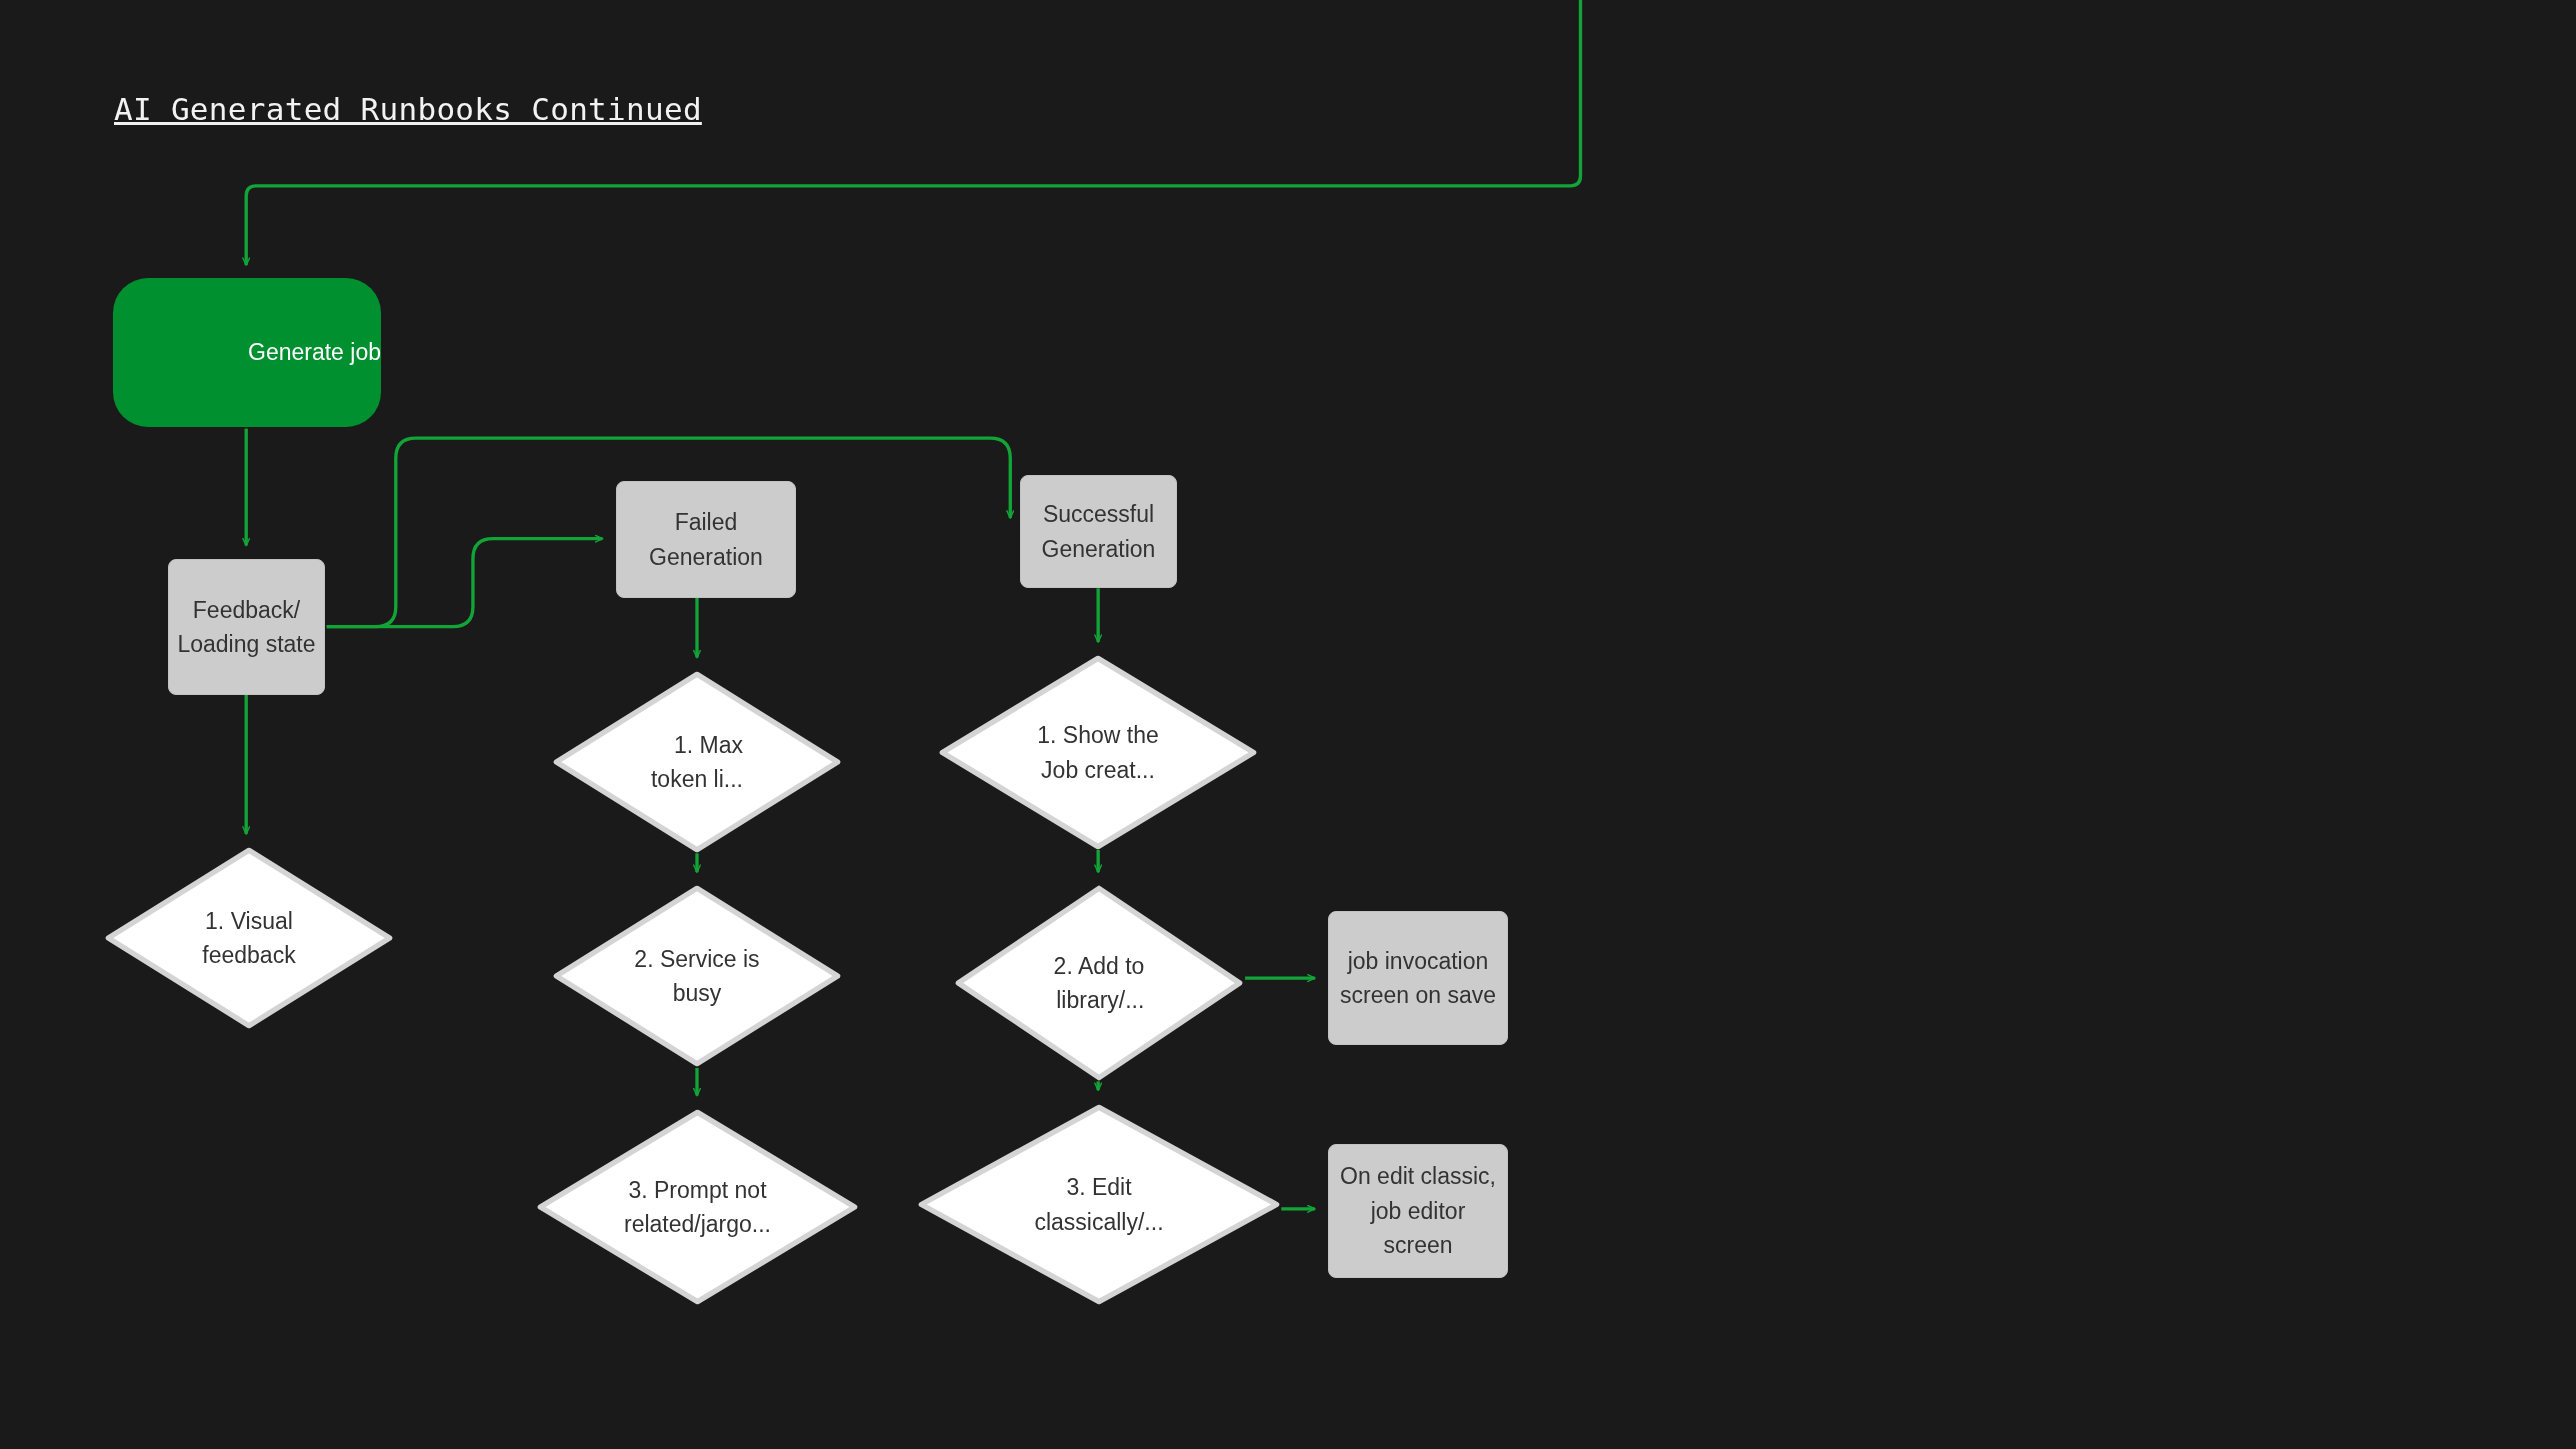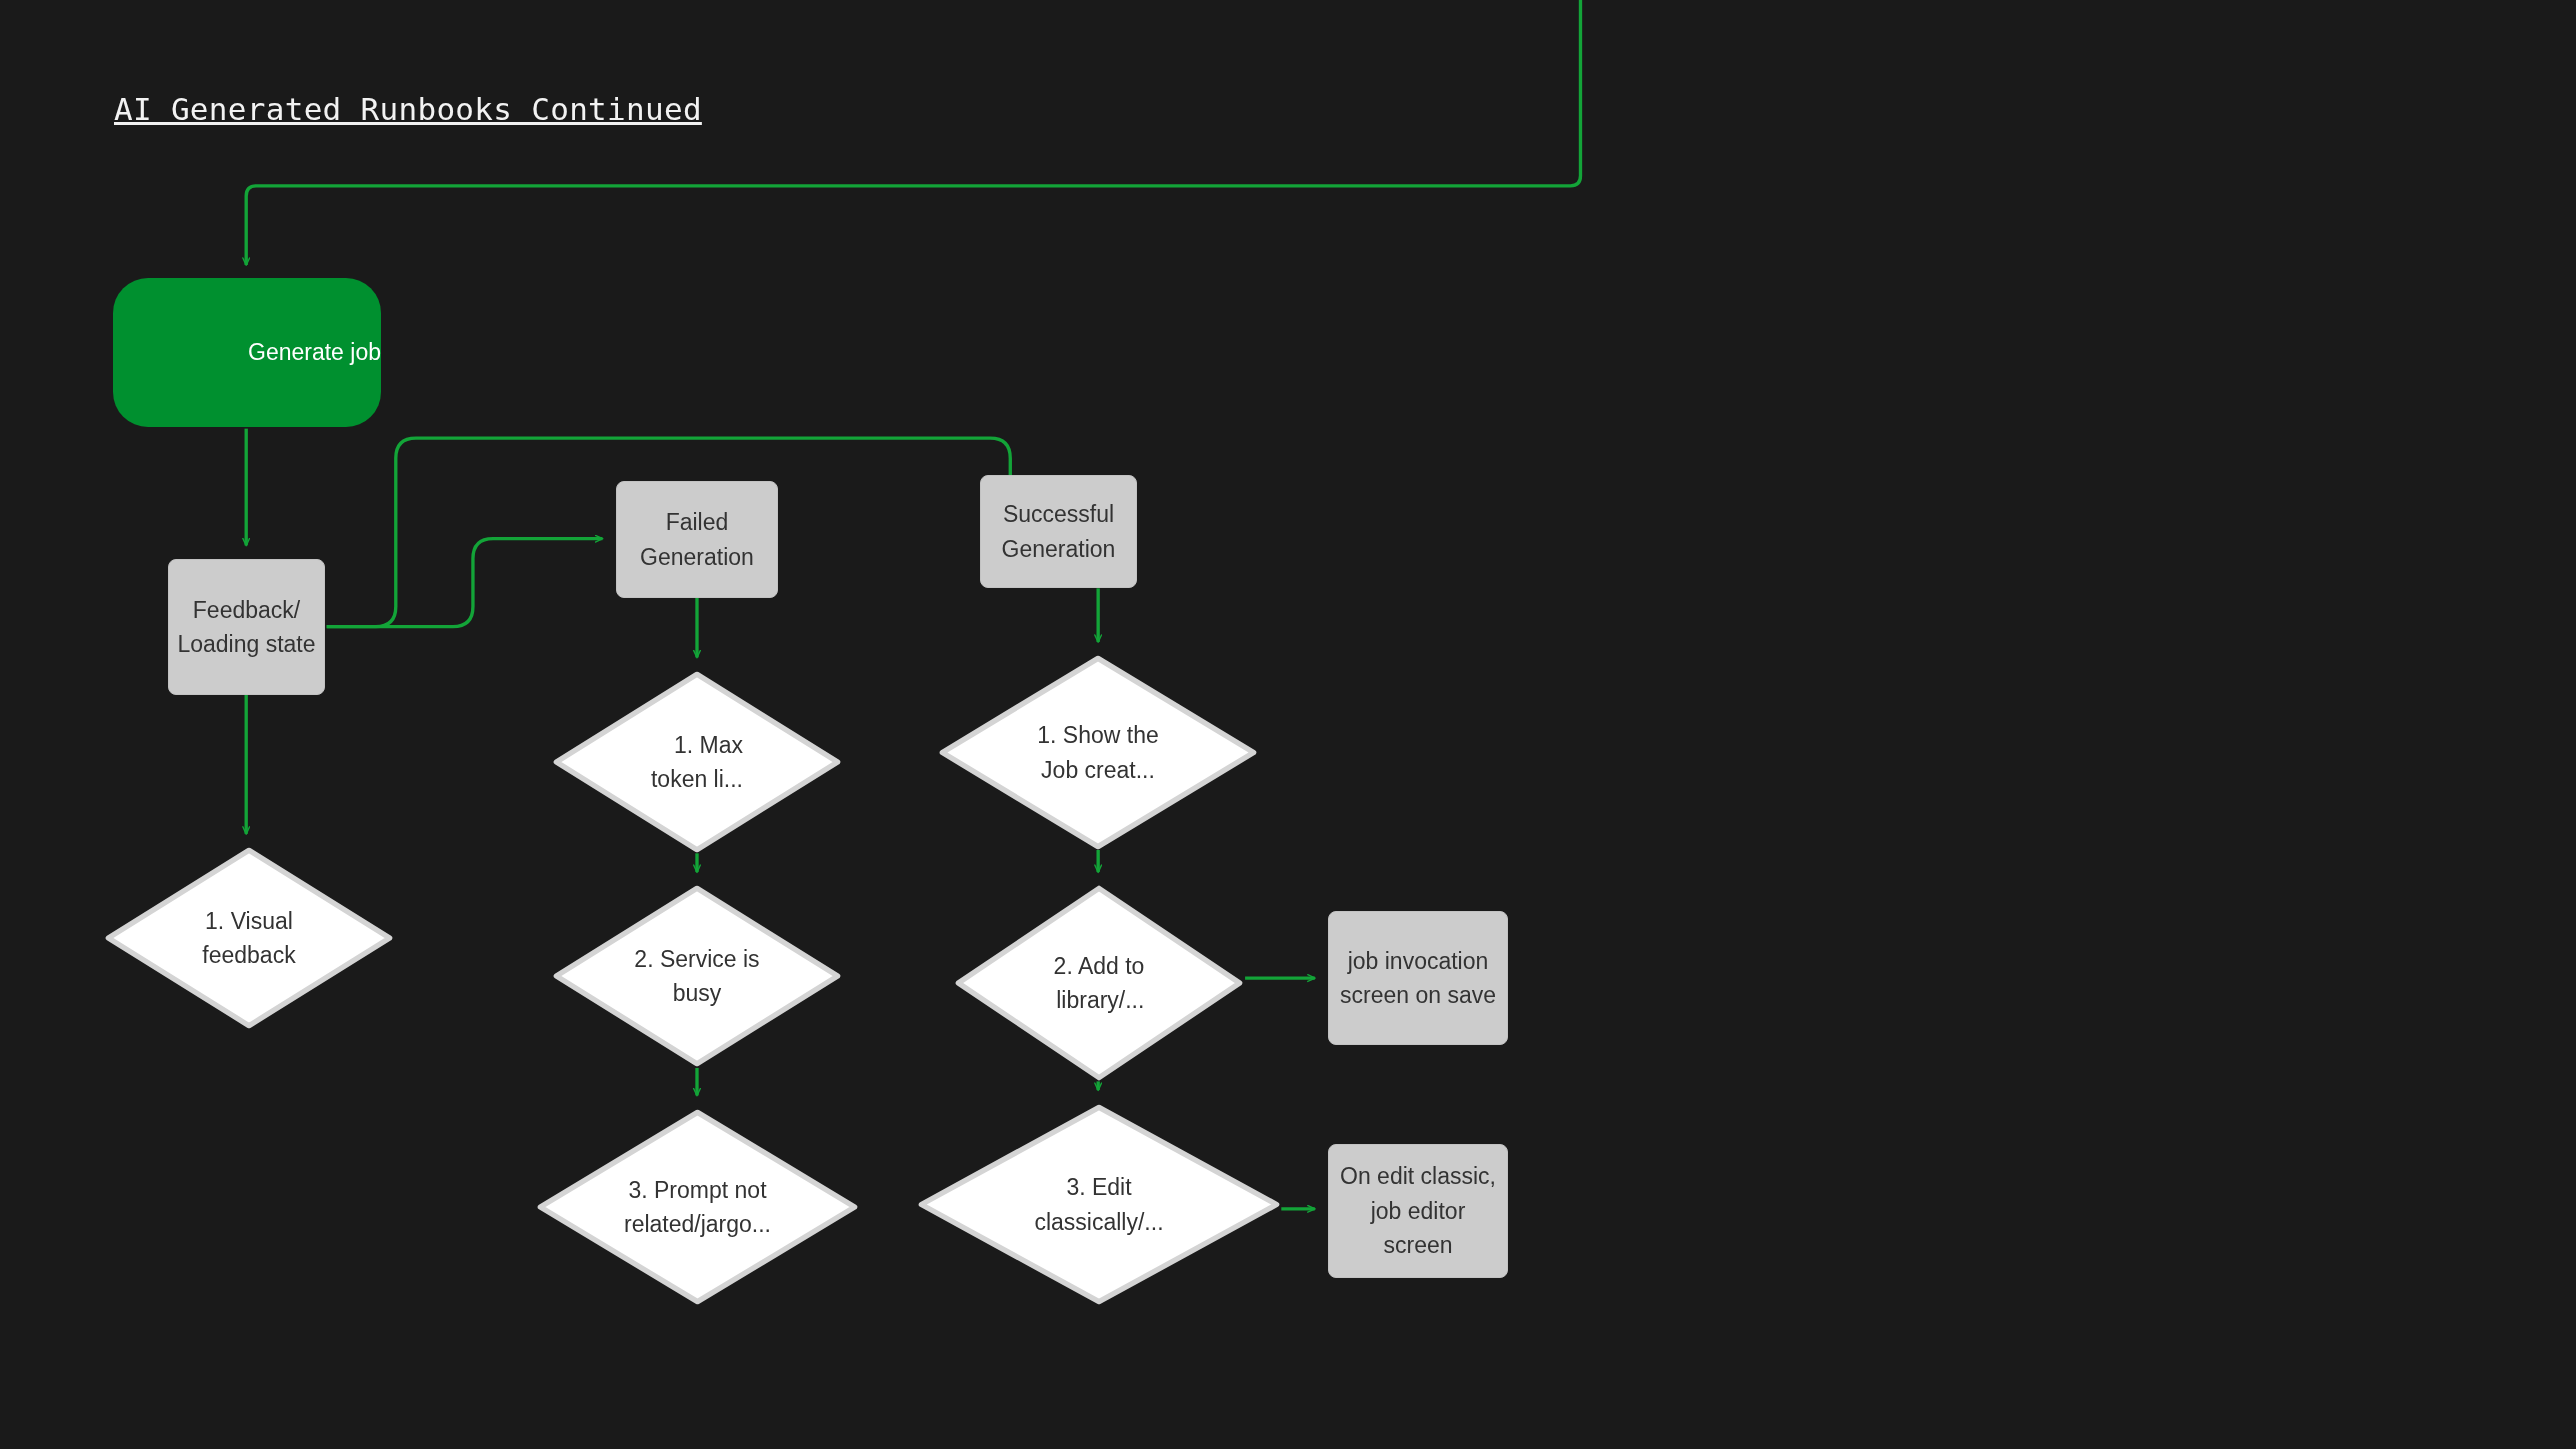--- a/index.html
+++ b/index.html
@@ -139,21 +139,21 @@
   </div>
 
   <div class="node node-diamond" style="left:105px; top:847px; width:288px; height:182px;">
     <svg class="dia-shape" viewBox="0 0 430 272" preserveAspectRatio="none">
       <path d="M215,5 L425,136 L215,267 L5,136 Z" fill="#ffffff" stroke="#d4d4d4" stroke-width="8" stroke-linejoin="round"></path>
     </svg>
     <span class="node-label">1. Visual
 feedback</span>
   </div>
 
-  <div class="node node-box" style="left:616px; top:481px; width:162px; height:117px;">
+  <div class="node node-box" style="left:616px; top:481px; width:180px; height:117px;">
     <span class="node-label">Failed
 Generation</span>
   </div>
 
   <div class="node node-diamond" style="left:553px; top:671px; width:288px; height:182px;text-align:right;">
     <svg class="dia-shape" viewBox="0 0 430 272" preserveAspectRatio="none">
       <path d="M215,5 L425,136 L215,267 L5,136 Z" fill="#ffffff" stroke="#d4d4d4" stroke-width="8" stroke-linejoin="round"></path>
     </svg>
     <span class="node-label">1. Max
 token li...</span>
@@ -168,21 +168,21 @@
   </div>
 
   <div class="node node-diamond" style="left:537px; top:1109px; width:321px; height:196px;">
     <svg class="dia-shape" viewBox="0 0 478 292" preserveAspectRatio="none">
       <path d="M239,5 L473,146 L239,287 L5,146 Z" fill="#ffffff" stroke="#d4d4d4" stroke-width="8" stroke-linejoin="round"></path>
     </svg>
     <span class="node-label">3. Prompt not
 related/jargo...</span>
   </div>
 
-  <div class="node node-box" style="left:980px; top:475px; width:157px; height:113px;">
+  <div class="node node-box" style="left:1020px; top:475px; width:157px; height:113px;">
     <span class="node-label">Successful
 Generation</span>
   </div>
 
   <div class="node node-diamond" style="left:939px; top:655px; width:318px; height:195px;">
     <svg class="dia-shape" viewBox="0 0 474 290" preserveAspectRatio="none">
       <path d="M237,5 L469,145 L237,285 L5,145 Z" fill="#ffffff" stroke="#d4d4d4" stroke-width="8" stroke-linejoin="round"></path>
     </svg>
     <span class="node-label">1. Show the
 Job creat...</span>

